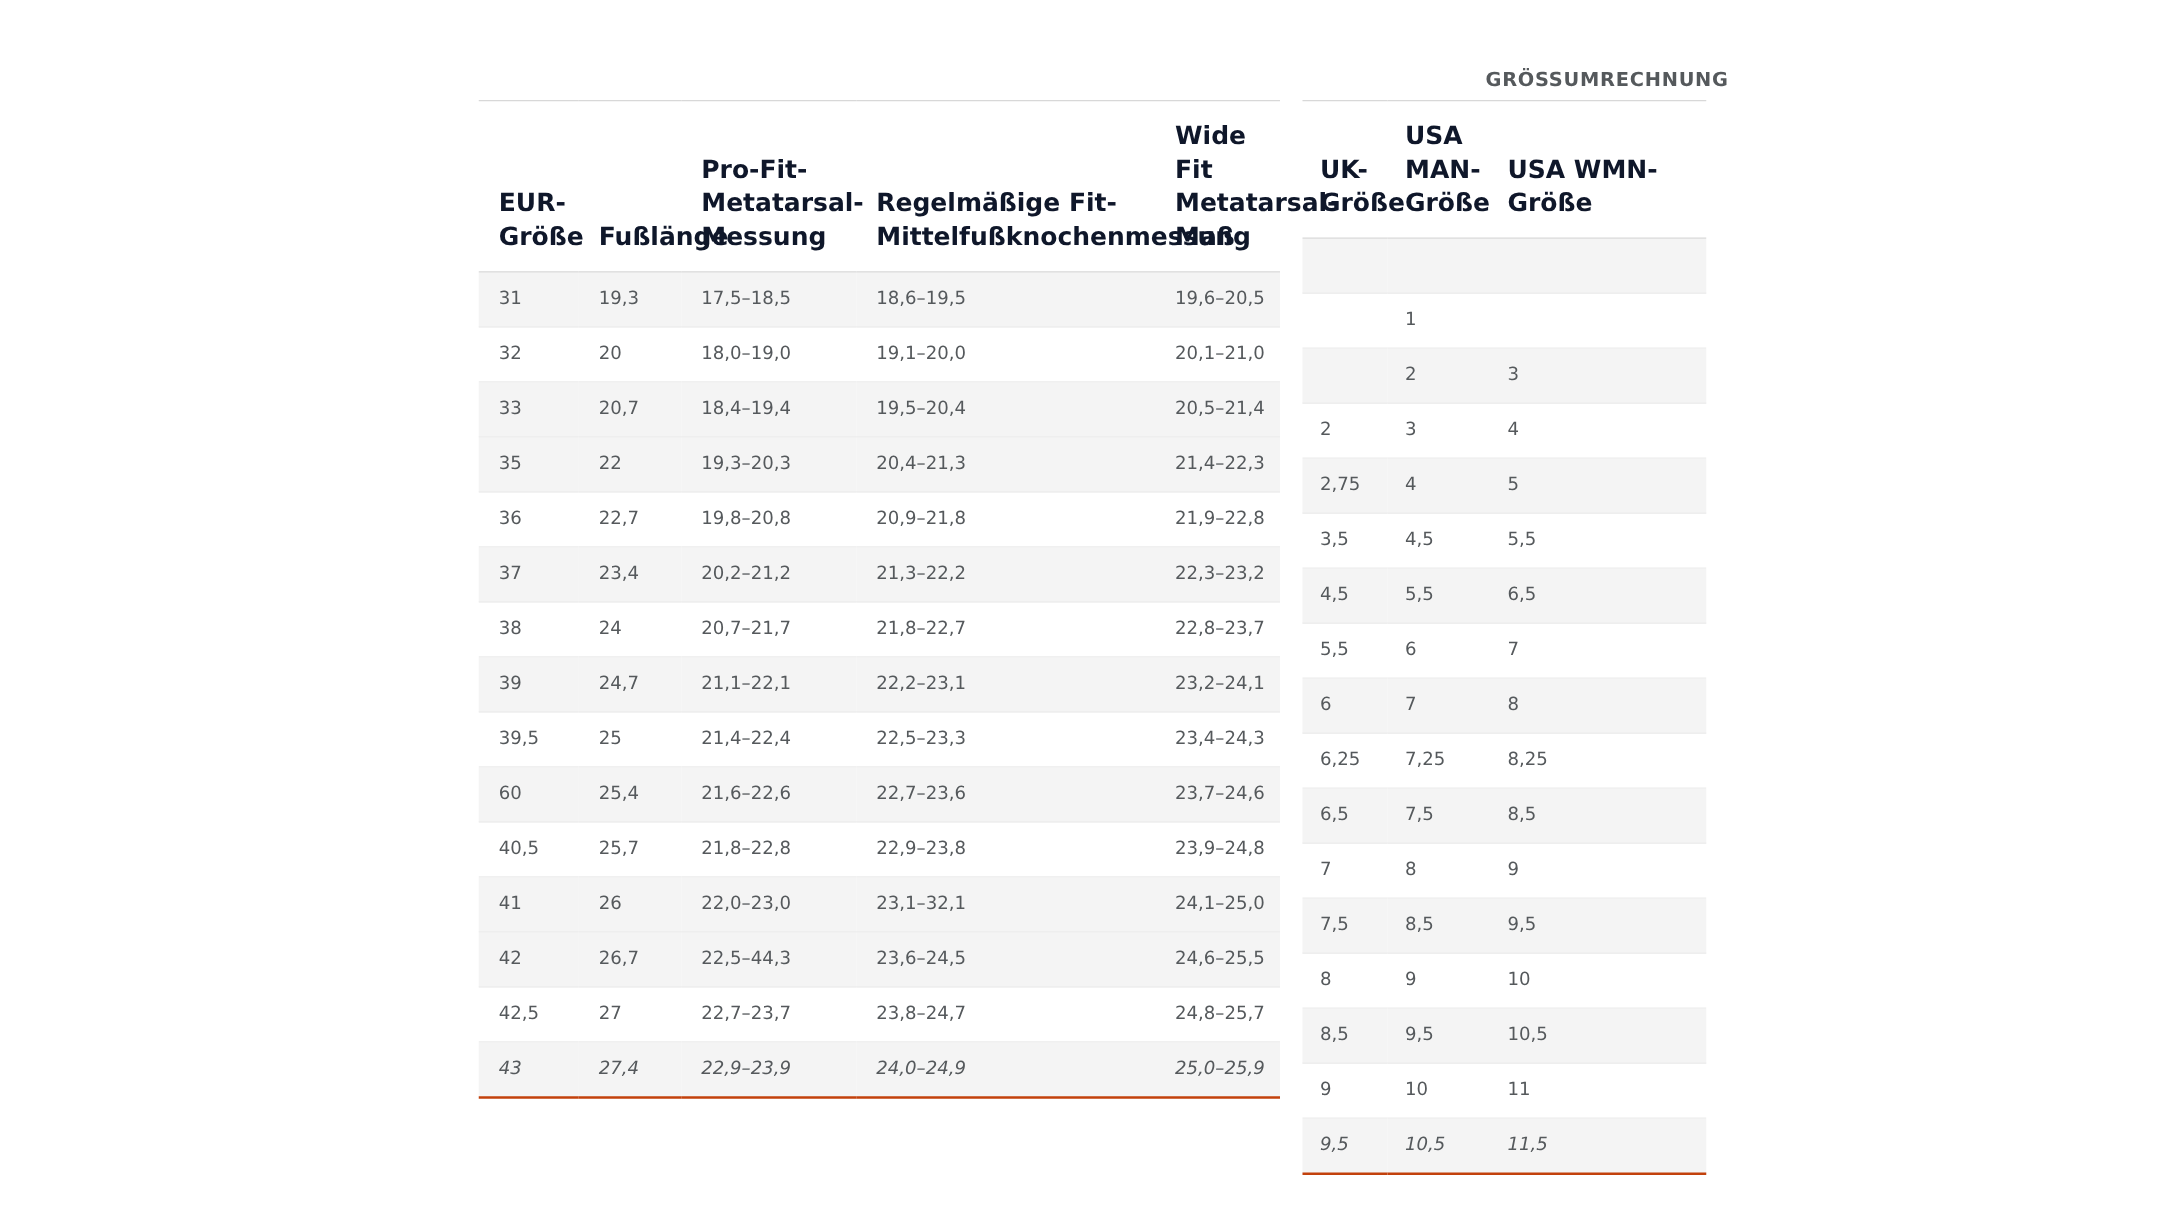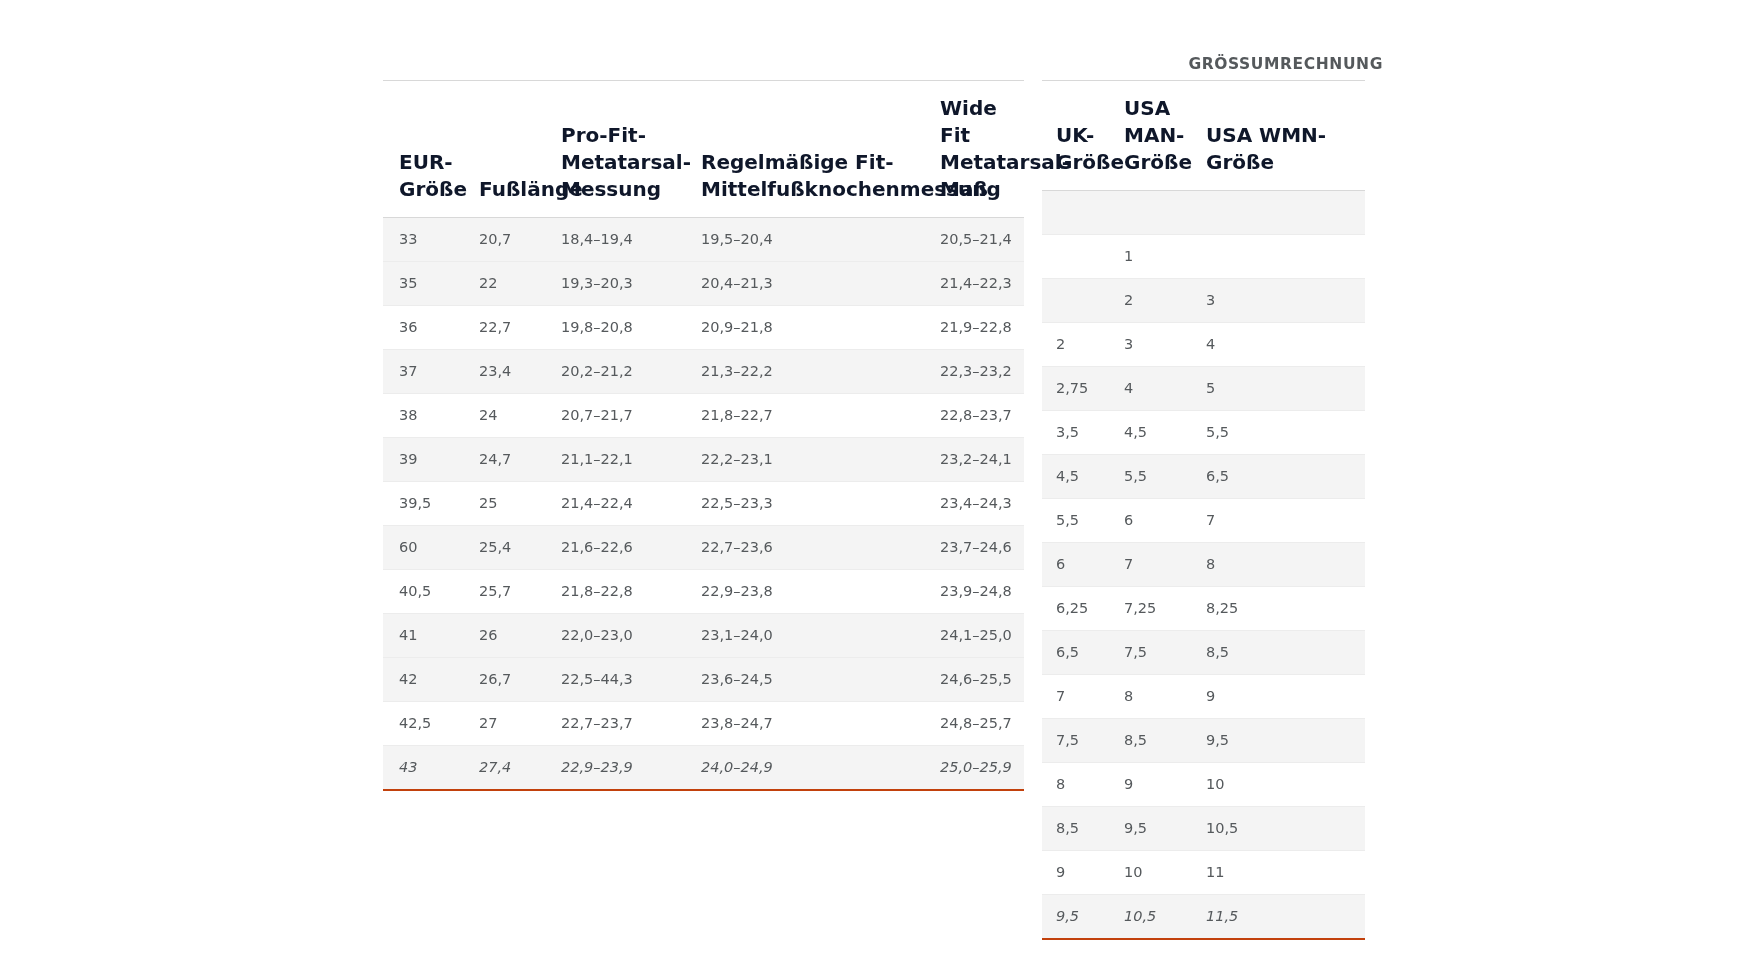--- a/index.html
+++ b/index.html
@@ -121,20 +121,34 @@
           <tr>
             <th>EUR-Größe</th>
             <th>Fußlänge</th>
             <th>Pro-Fit-Metatarsal-Messung</th>
             <th>Regelmäßige Fit-Mittelfußknochenmessung</th>
             <th>Wide Fit Metatarsal-Maß</th>
           </tr>
         </thead>
         <tbody id="left-body">
             <tr class="alt">
+              <td>31</td>
+              <td>19,3</td>
+              <td>17,5–18,5</td>
+              <td>18,6–19,5</td>
+              <td>19,6–20,5</td>
+            </tr>
+            <tr>
+              <td>32</td>
+              <td>20</td>
+              <td>18,0–19,0</td>
+              <td>19,1–20,0</td>
+              <td>20,1–21,0</td>
+            </tr>
+            <tr class="alt">
               <td>33</td>
               <td>20,7</td>
               <td>18,4–19,4</td>
               <td>19,5–20,4</td>
               <td>20,5–21,4</td>
             </tr>
             <tr class="alt">
               <td>35</td>
               <td>22</td>
               <td>19,3–20,3</td>
@@ -187,21 +201,21 @@
               <td>40,5</td>
               <td>25,7</td>
               <td>21,8–22,8</td>
               <td>22,9–23,8</td>
               <td>23,9–24,8</td>
             </tr>
             <tr class="alt">
               <td>41</td>
               <td>26</td>
               <td>22,0–23,0</td>
-              <td>23,1–24,0</td>
+              <td>23,1–32,1</td>
               <td>24,1–25,0</td>
             </tr>
             <tr class="alt">
               <td>42</td>
               <td>26,7</td>
               <td>22,5–44,3</td>
               <td>23,6–24,5</td>
               <td>24,6–25,5</td>
             </tr>
             <tr>

